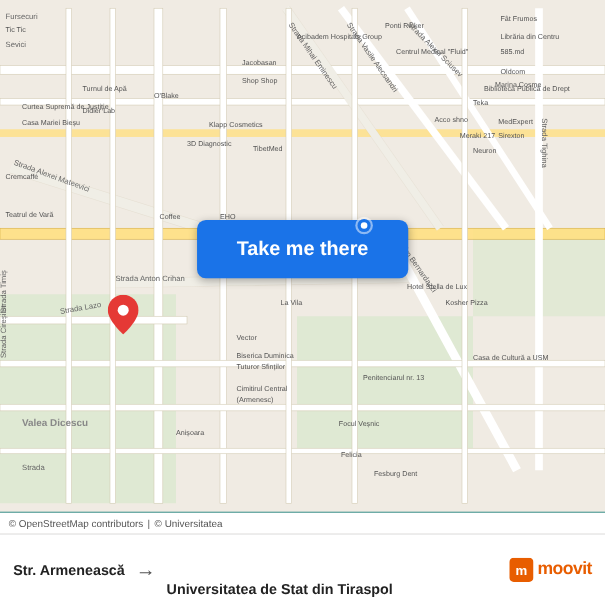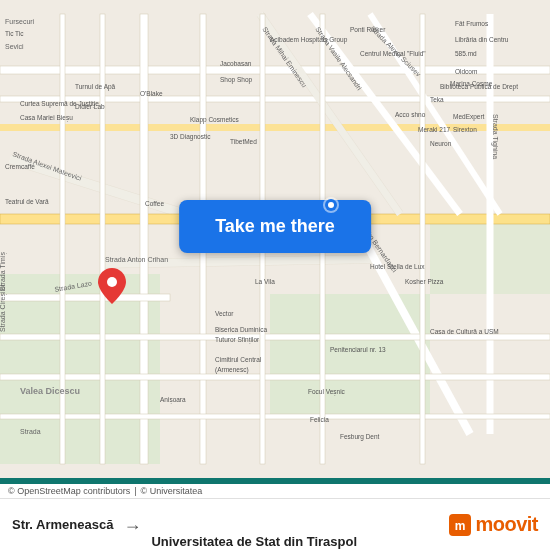--- a/index.html
+++ b/index.html
@@ -62,28 +62,28 @@
 
     
     .attribution {
       background: white;
       padding: 3px 8px;
       font-size: 9px;
       color: #555;
       display: flex;
       align-items: center;
       gap: 4px;
-      border-top: 6px solid #0f766e;
+      border-top: 1px solid #0f766e;
       height: 20px;
     }
 
     
     .bottom-bar {
       background: white;
-      height: 52px;
+      height: 65px;
       display: flex;
       align-items: center;
       padding: 16px 12px;
       gap: 0;
       border-top: 1px solid #e0e0e0;
     }
 
     .route-from {
       font-size: 13px;
       font-weight: 600;
@@ -106,21 +106,21 @@
     }
 
     .moovit-logo {
       flex: 0 0 auto;
       display: flex;
       align-items: center;
       gap: 4px;
     }
 
     .moovit-text {
-      font-size: 20px;
+      font-size: 16px;
       font-weight: 700;
       color: #e85d00;
       letter-spacing: -0.5px;
     }
   </style>
 </head>
 <body>
 
 <div class="container">
 

